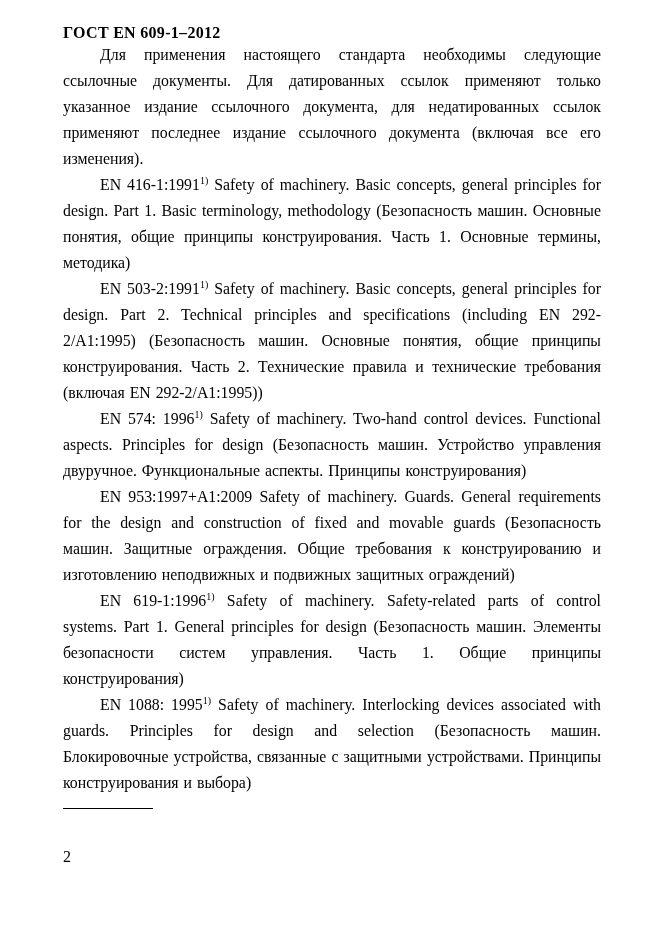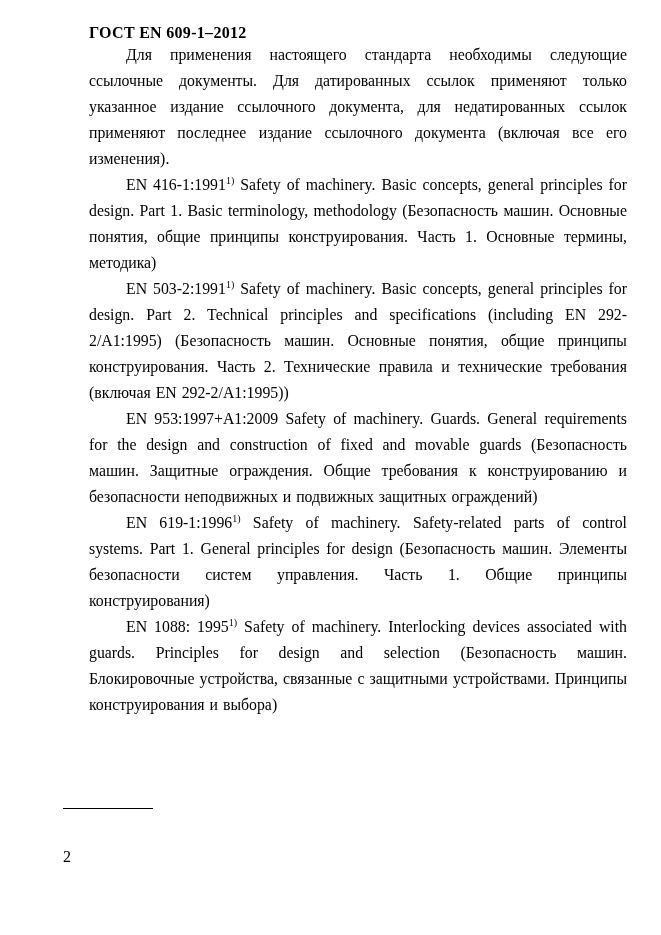--- a/index.html
+++ b/index.html
@@ -14,21 +14,20 @@
     background: #ffffff;
     color: #000000;
     font-family: "Liberation Serif", "DejaVu Serif", serif;
     overflow: hidden;
   }
   .content {
     position: absolute;
     left: 63px;
     top: 24px;
     width: 538px;
-    margin-left: 26px;
   }
   .doc-header {
     font-size: 16px;
     font-weight: bold;
     letter-spacing: 0.3px;
     margin: 0;
   }
   .section-heading {
     font-size: 16.5px;
     font-weight: bold;
@@ -84,22 +83,23 @@
 
     <p class="doc-header">ГОСТ EN 609-1–2012</p>
 
 
     <p class="body-par">Для применения настоящего стандарта необходимы следующие ссылочные документы. Для датированных ссылок применяют только указанное издание ссылочного документа, для недатированных ссылок применяют последнее издание ссылочного документа (включая все его изменения).</p>
 
     <p class="body-par"><span>EN 416-1:1991</span><sup class="fn-mark">1)</sup><span> Safety of machinery. Basic concepts, general principles for design. Part 1. Basic terminology, methodology (Безопасность машин. Основные понятия, общие принципы конструирования. Часть 1. Основные термины, методика)</span></p>
 
     <p class="body-par"><span>EN 503-2:1991</span><sup class="fn-mark">1)</sup><span> Safety of machinery. Basic concepts, general principles for design. Part 2. Technical principles and specifications (including EN 292-2/A1:1995) (Безопасность машин. Основные понятия, общие принципы конструирования. Часть 2. Технические правила и технические требования (включая EN 292-2/A1:1995))</span></p>
 
+    <p class="body-par"><span>EN 574: 1996</span><sup class="fn-mark">1)</sup><span> Safety of machinery. Two-hand control devices. Functional aspects. Principles for design (Безопасность машин. Устройство управления двуручное. Функциональные аспекты. Принципы конструирования)</span></p>
 
-    <p class="body-par"><span>EN 953:1997+A1:2009</span><sup class="fn-mark"></sup><span> Safety of machinery. Guards. General requirements for the design and construction of fixed and movable guards (Безопасность машин. Защитные ограждения. Общие требования к конструированию и безопасности неподвижных и подвижных защитных ограждений)</span></p>
+    <p class="body-par"><span>EN 953:1997+A1:2009</span><sup class="fn-mark"></sup><span> Safety of machinery. Guards. General requirements for the design and construction of fixed and movable guards (Безопасность машин. Защитные ограждения. Общие требования к конструированию и изготовлению неподвижных и подвижных защитных ограждений)</span></p>
 
     <p class="body-par"><span>EN 619-1:1996</span><sup class="fn-mark">1)</sup><span> Safety of machinery. Safety-related parts of control systems. Part 1. General principles for design (Безопасность машин. Элементы безопасности систем управления. Часть 1. Общие принципы конструирования)</span></p>
 
     <p class="body-par"><span>EN 1088: 1995</span><sup class="fn-mark">1)</sup><span> Safety of machinery. Interlocking devices associated with guards. Principles for design and selection (Безопасность машин. Блокировочные устройства, связанные с защитными устройствами. Принципы конструирования и выбора)</span></p>
 
   </div>
 
   <div class="footnote-block">
     <div class="fn-rule"></div>
   </div>

